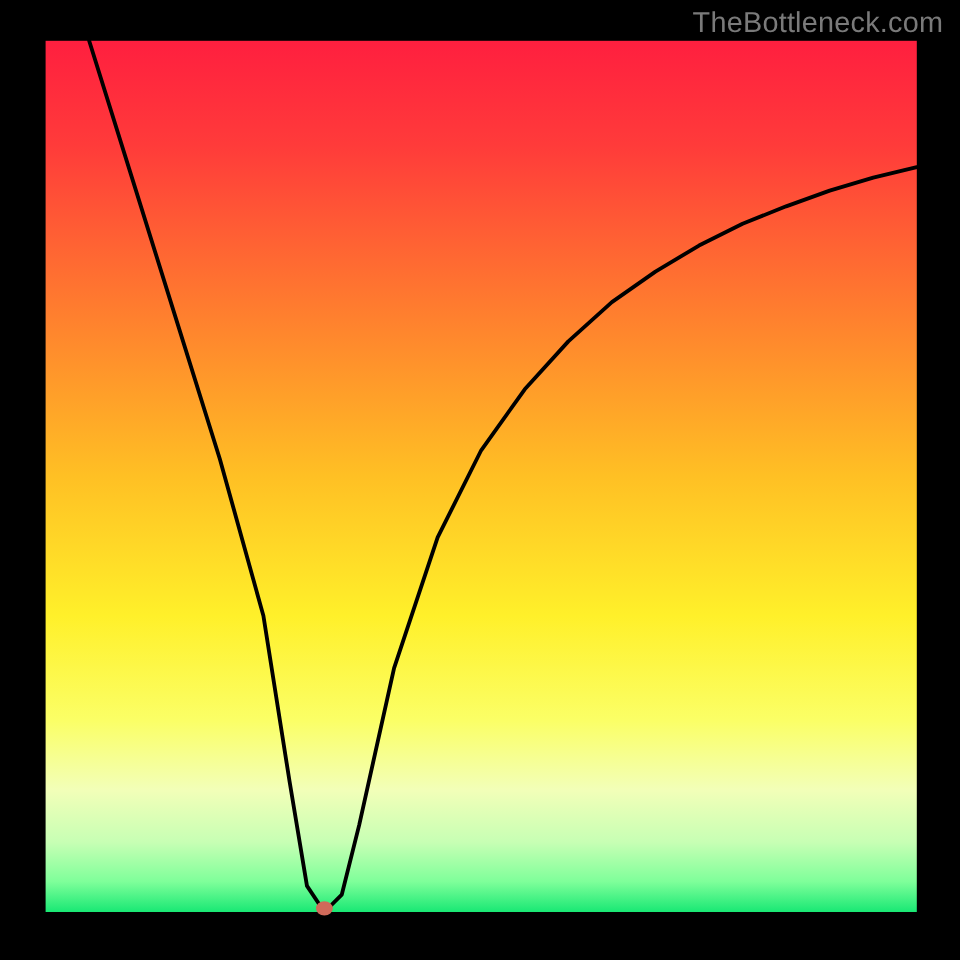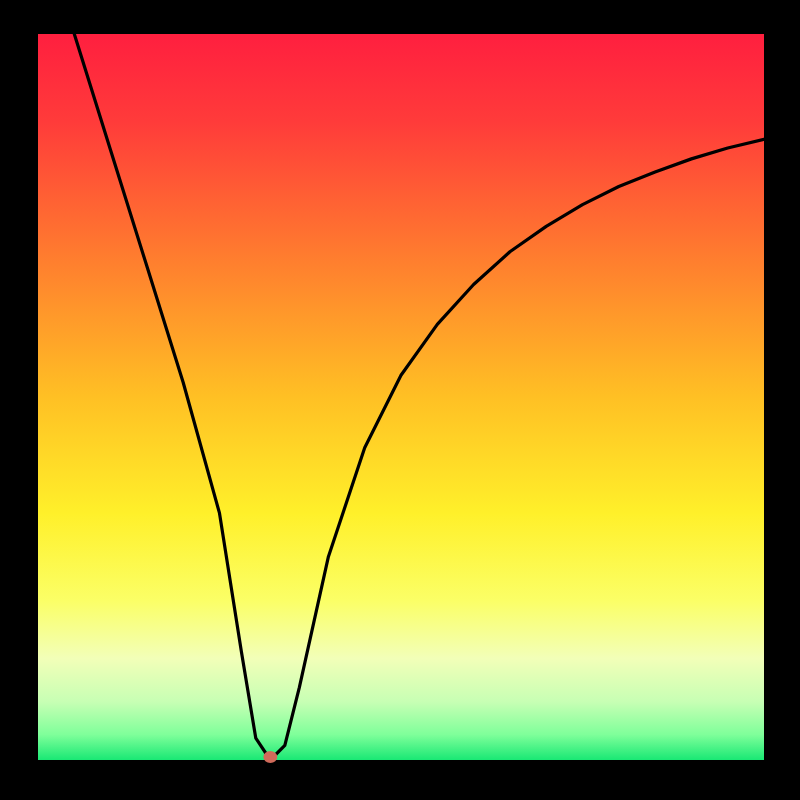--- a/index.html
+++ b/index.html
@@ -30,20 +30,21 @@
   svg {
     position: absolute;
     top: 0;
     left: 0;
   }
 </style>
 </head>
 <body>
 
 <div class="frame">
+  <div class="watermark">TheBottleneck.com</div>
 
   <svg id="chart-svg" width="800" height="800" viewBox="0 0 800 800">
     <defs>
       <linearGradient id="bg-grad" x1="0" y1="0" x2="0" y2="1">
           <stop offset="0%" stop-color="#ff1f3f"></stop>
           <stop offset="12%" stop-color="#ff3b3a"></stop>
           <stop offset="30%" stop-color="#ff7a2f"></stop>
           <stop offset="50%" stop-color="#ffc024"></stop>
           <stop offset="66%" stop-color="#fff02a"></stop>
           <stop offset="78%" stop-color="#fbff66"></stop>

